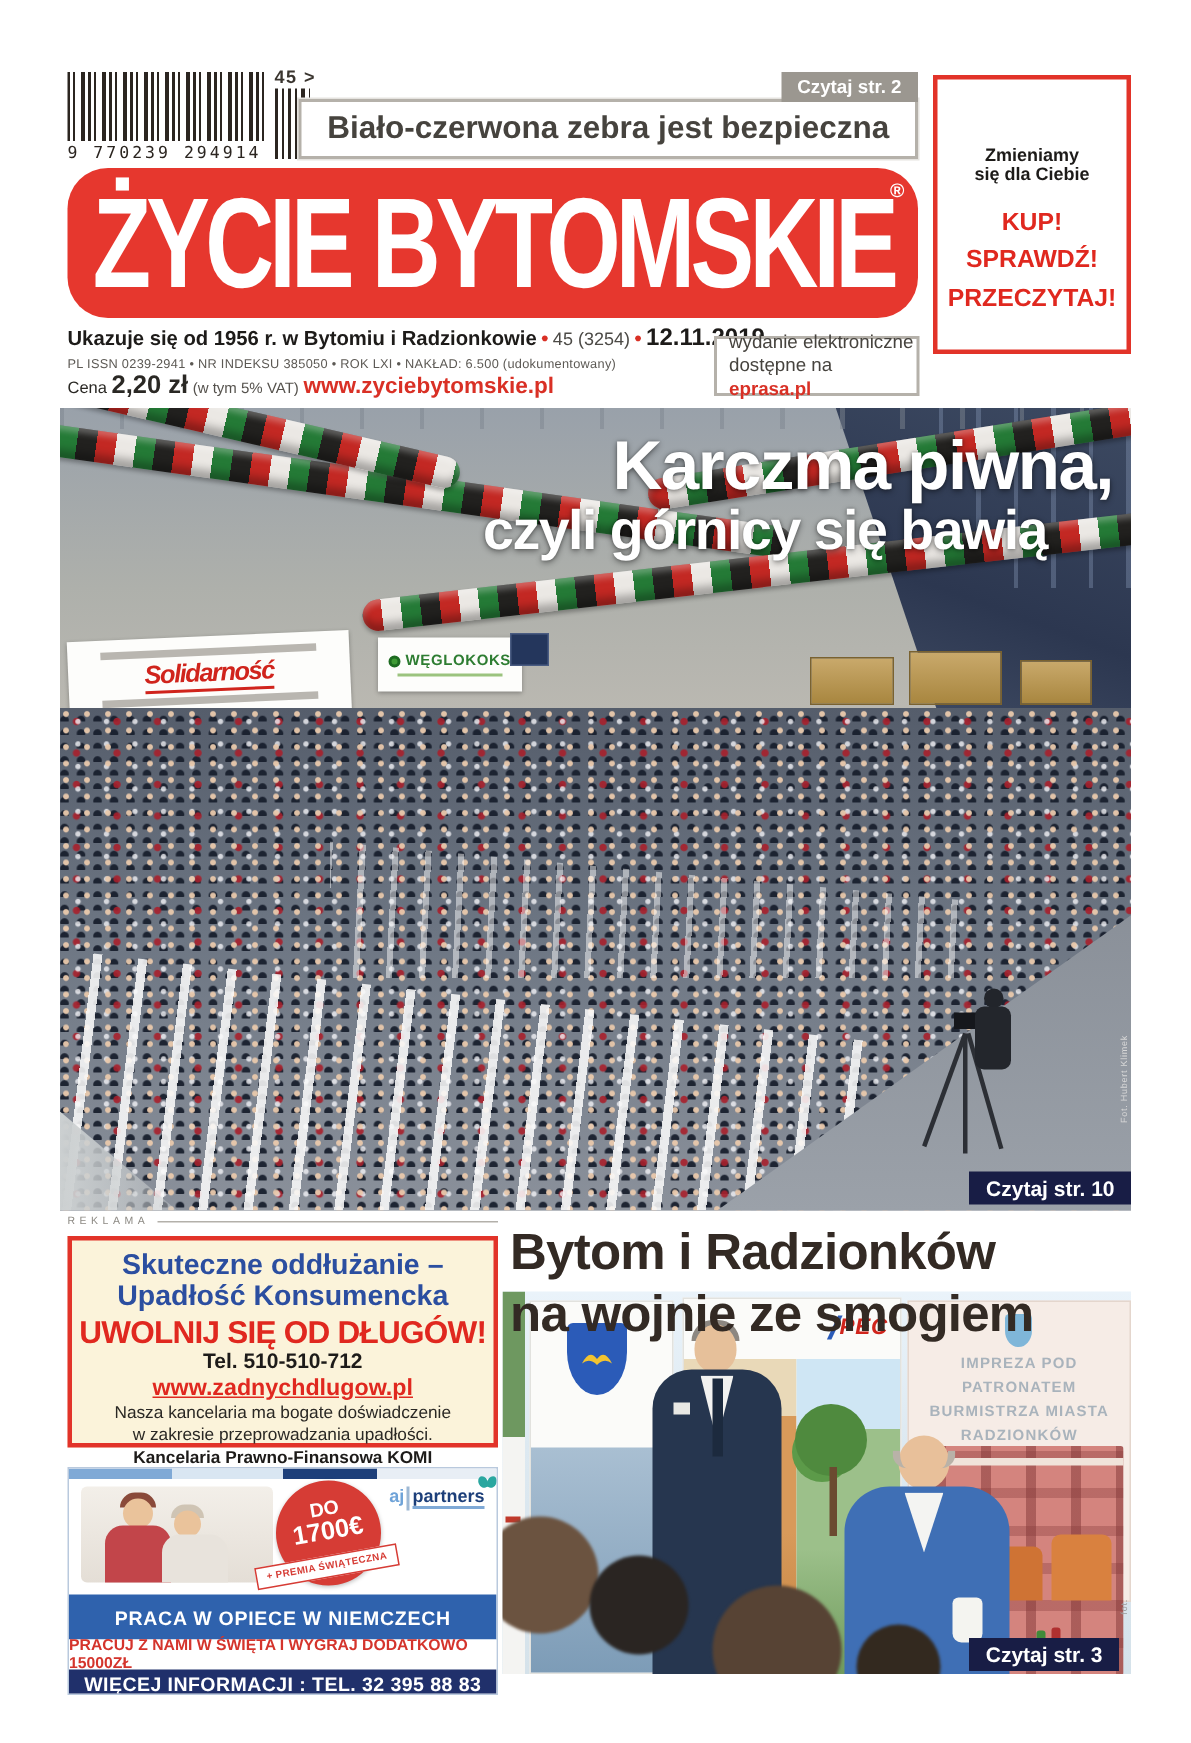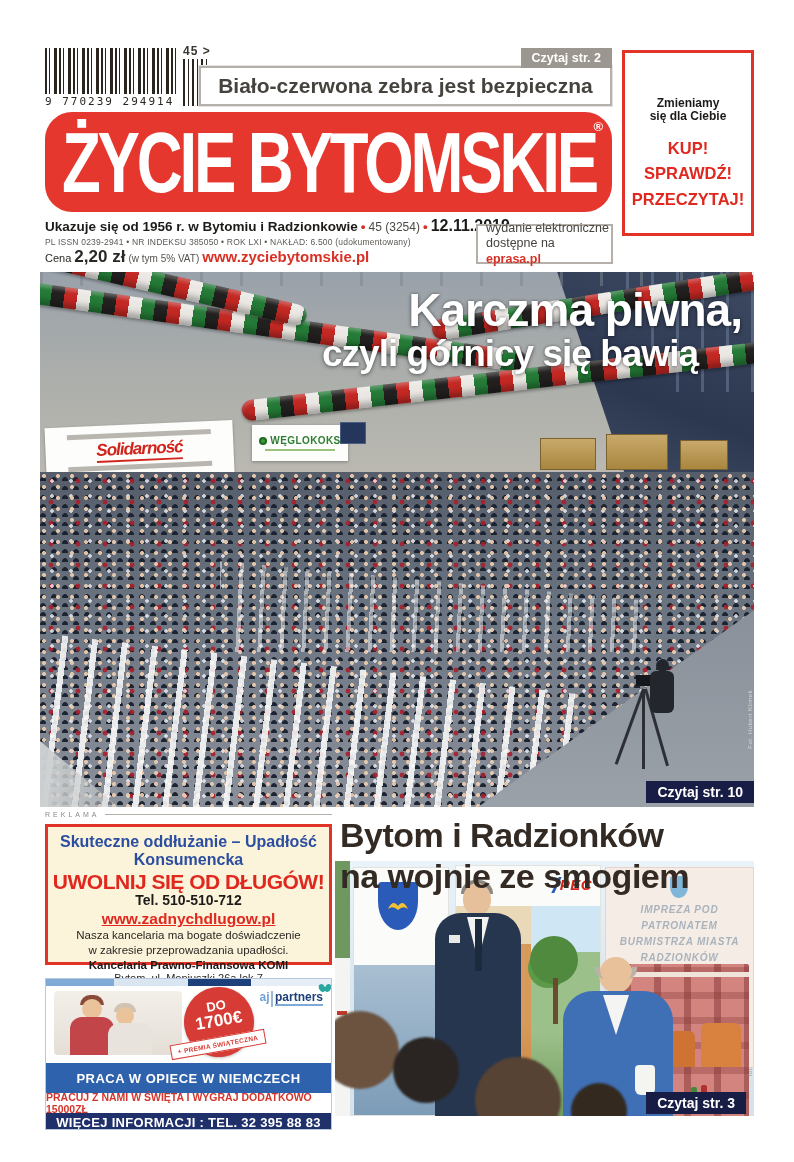--- a/index.html
+++ b/index.html
@@ -128,21 +128,21 @@
   .credit-smog { right:1px; bottom:40px; color:#9a9a9a; }
 
   
   .reklama-row { left:45px; top:811px; width:287px; display:flex; align-items:center; gap:6px; }
   .reklama-label { font-size:7px; letter-spacing:3px; color:#8d8a84; }
   .reklama-rule { flex:1; border-top:1px solid #b3b0aa; }
 
   
   .debt-ad { left:45px; top:824px; width:287px; height:141px; border:3px solid #e23329; background:#fbf3da;
     text-align:center; padding-top:6px; line-height:1.12; }
-  .debt-title { color:#2b4ea0; font-weight:bold; font-size:16px; }
+  .debt-title { color:#2b4ea0; font-weight:bold; font-size:19px; }
   .debt-headline { color:#e0281f; font-weight:bold; font-size:21px; letter-spacing:-.5px; margin-top:1px; }
   .debt-line1 { font-weight:bold; font-size:13.5px; color:#1d1b19; margin-top:2px; }
   .debt-phone { font-weight:bold; font-size:14px; color:#1d1b19; }
   .debt-site { font-weight:bold; font-size:15.5px; color:#e0281f; text-decoration:underline; margin-top:1px; }
   .debt-body { font-size:11.5px; color:#2a2824; margin-top:2px; }
   .debt-firm { font-size:11.5px; font-weight:bold; color:#1d1b19; margin-top:2px; }
   .debt-addr { font-size:11px; color:#2a2824; }
 
   
   .care-ad { left:45px; top:978px; width:287px; height:152px; border:1px solid #b9c9dd; background:#fff; overflow:hidden; }
@@ -195,21 +195,21 @@
   .pec-word { color:#d0241c; font-weight:bold; font-style:italic; font-size:15px; letter-spacing:.5px; }
   .mid-img { left:0; top:40px; width:100%; height:211px; overflow:hidden; }
   .img-orange { left:0; top:0; width:52%; height:100%; background:linear-gradient(180deg,#e9d9b8 0 18%,#d89a5a 18% 55%,#c2813f 100%); }
   .img-green  { right:0; top:0; width:48%; height:100%; background:linear-gradient(180deg,#cfe6f4 0 22%,#9cc08a 22% 60%,#6f9a5c 100%); }
   .deadtree { left:30px; top:40px; width:3px; height:70px; background:#5a3d28; }
   .deadtree:before { content:""; position:absolute; left:-10px; top:6px; width:22px; height:2.5px; background:#5a3d28; transform:rotate(-28deg); }
   .deadtree:after { content:""; position:absolute; left:-6px; top:18px; width:18px; height:2.5px; background:#5a3d28; transform:rotate(24deg); }
   .greentree-top { right:22px; top:30px; width:48px; height:48px; border-radius:50%; background:#4f8a3e; box-shadow:-6px 8px 0 -4px #5c9a49; }
   .greentree-trunk { right:42px; top:72px; width:5px; height:46px; background:#6b4a30; }
 
-  .smog-banner-right { left:270px; top:6px; width:149px; height:201px; background:#f6ece6; border:1px solid #e4d6cd;font-style:italic; }
+  .smog-banner-right { left:270px; top:6px; width:149px; height:201px; background:#f6ece6; border:1px solid #e4d6cd; }
   .crest-small { left:64px; top:8px; width:18px; height:22px; background:#7fb6d9; border-radius:3px 3px 50% 50%; }
   .patron-lines { left:0; top:34px; width:100%; text-align:center; color:#a9b3bc; font-weight:bold; font-size:10px;
     letter-spacing:.8px; line-height:1.6; }
   .building { left:6px; top:96px; width:137px; height:153px; background:#d4847e; border-radius:2px;
     background-image:
       repeating-linear-gradient(90deg, transparent 0 12px, rgba(130,55,55,.5) 12px 19px, transparent 19px 30px),
       repeating-linear-gradient(0deg, transparent 0 18px, rgba(130,55,55,.33) 18px 25px);
   }
   .cornice { left:6px; top:104px; width:137px; height:5px; background:#f0e3da; }
   .chair-orange { background:#d9813f; border-radius:6px 6px 0 0; }

